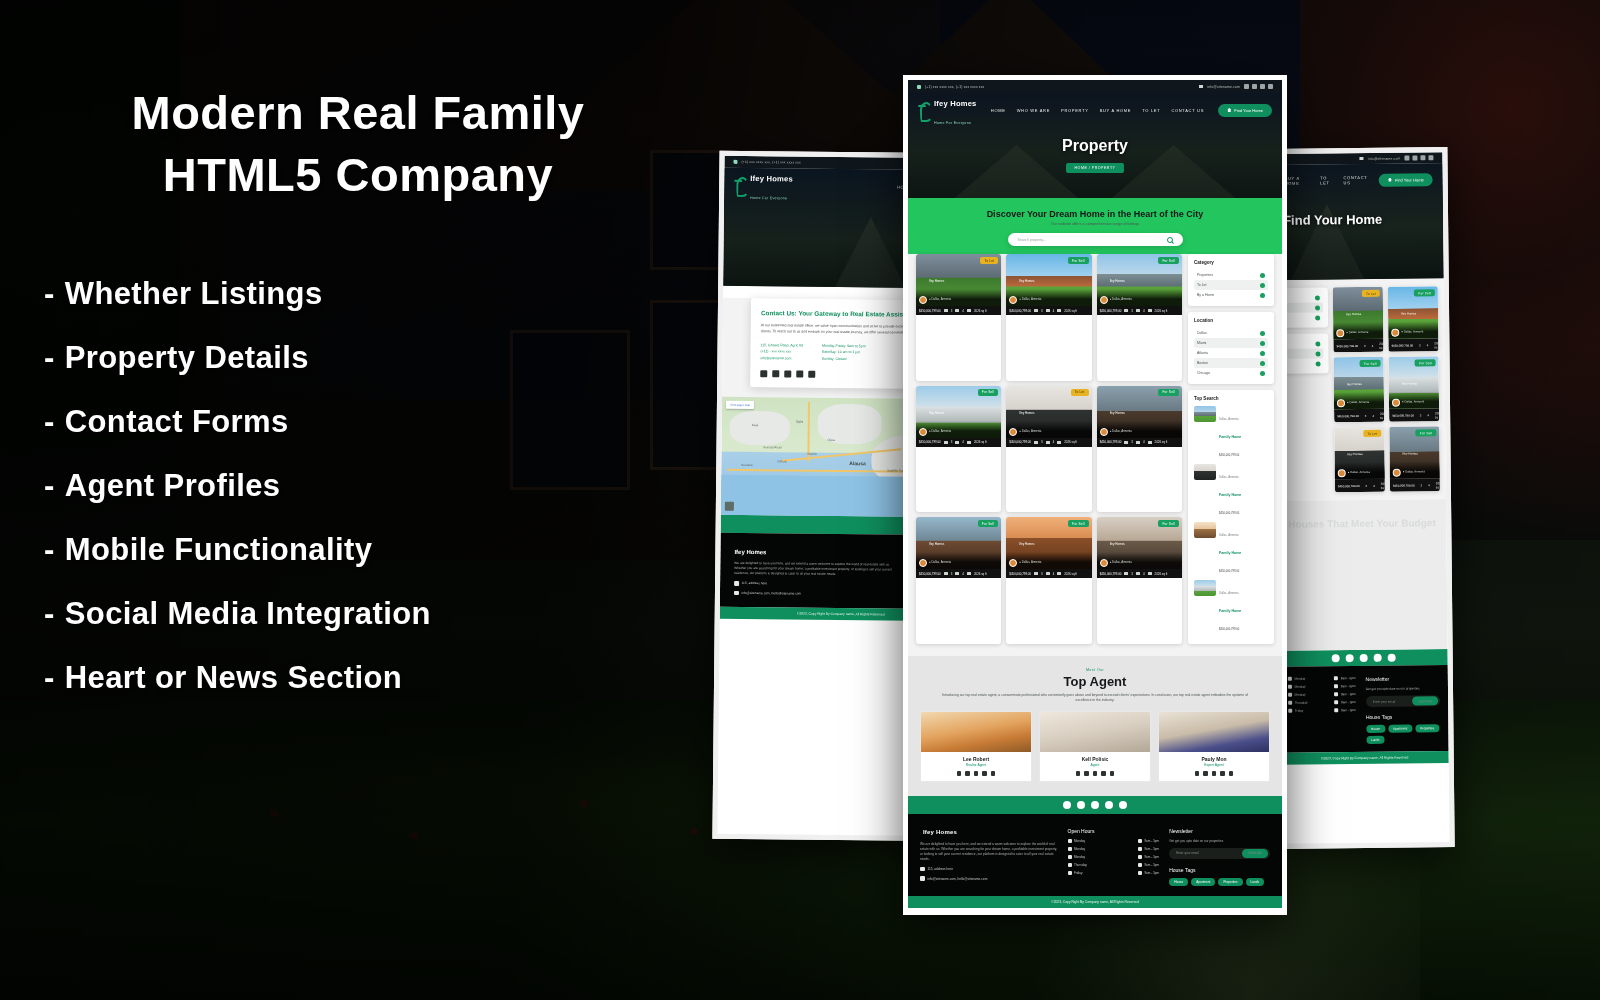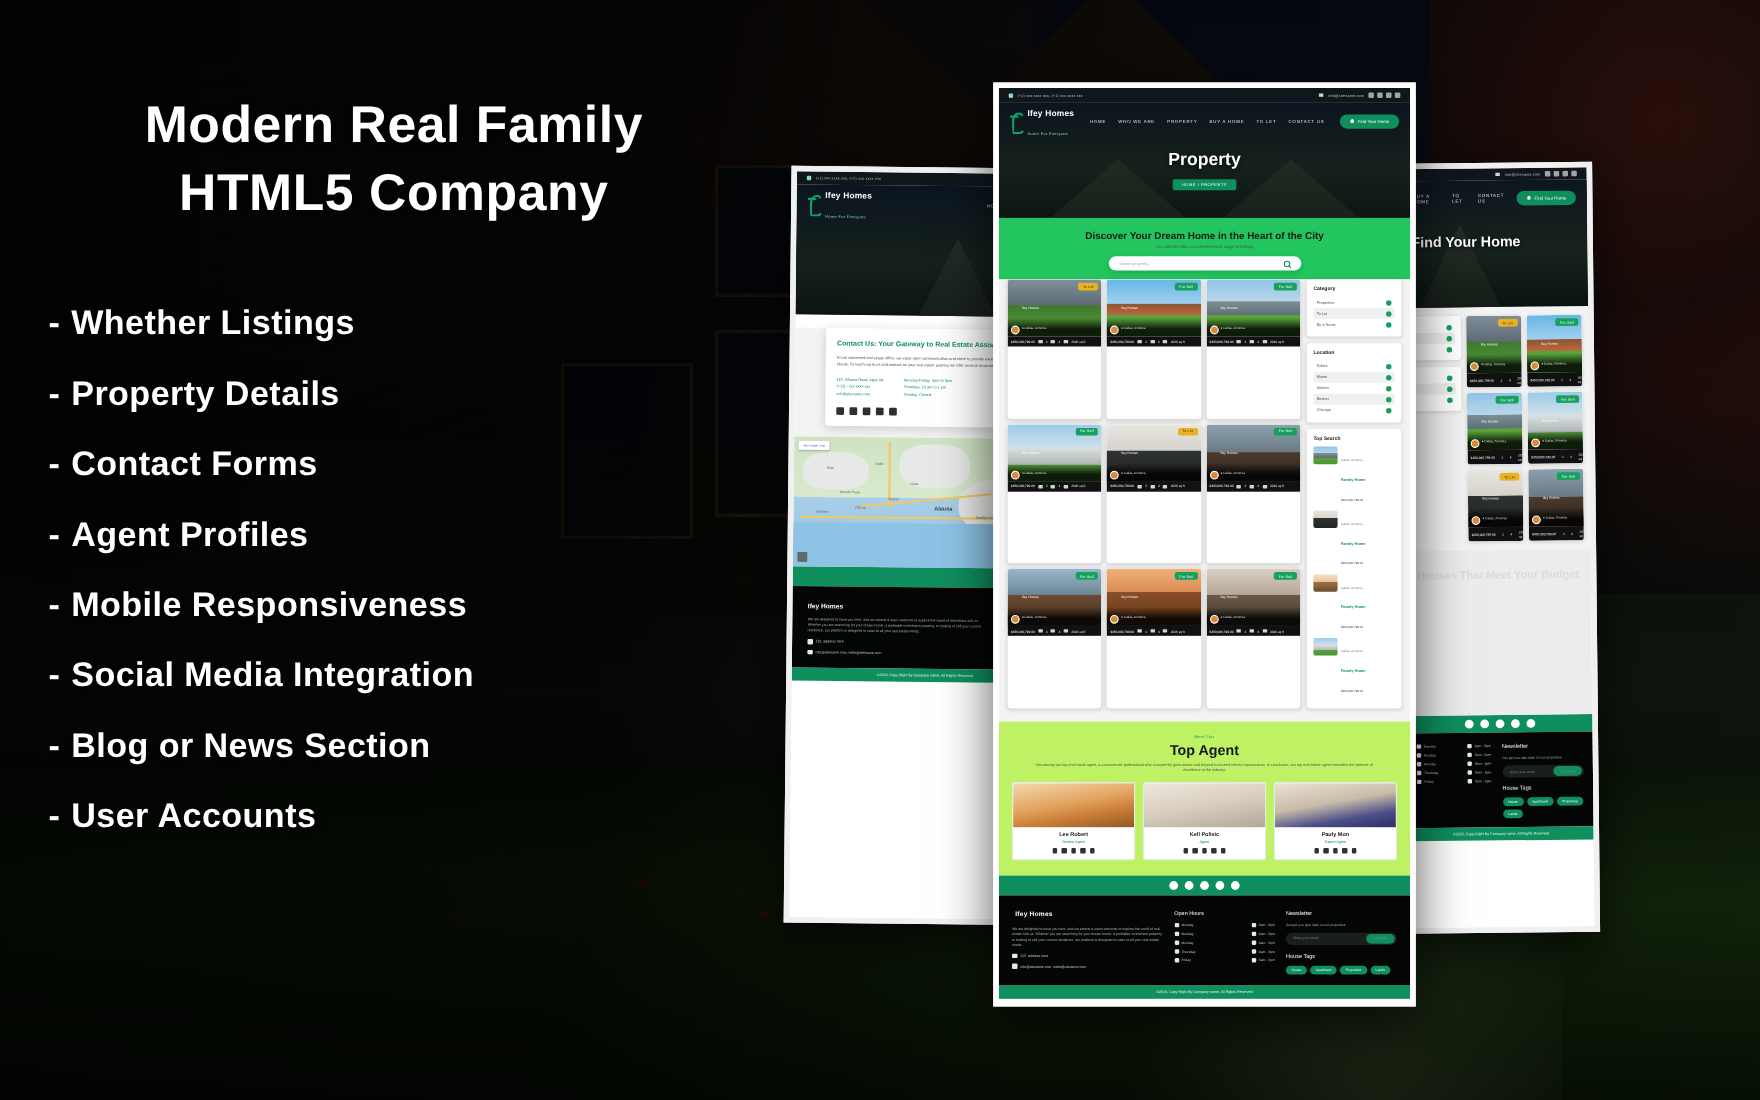--- a/index.html
+++ b/index.html
@@ -186,21 +186,21 @@
   .frow { display:flex; align-items:center; justify-content:space-between;
           font-size:3.5px; color:#4c5552; padding:2.5px 3px; border-radius:2px;}
   .frow.alt { background:#eef1f0; }
   .chk { width:5px; height:5px; border-radius:50%; background:#17a05f; }
   .ts-item { display:flex; gap:3px; margin-bottom:4px; }
   .ts-thumb { width:22px; height:16px; border-radius:2px; background:#6f8a5d; flex:0 0 auto;}
   .ts-loc { font-size:2.8px; color:#7b8481; }
   .ts-name { font-size:3.6px; color:#0f8f5e; font-weight:bold; }
   .ts-price { font-size:2.7px; color:#3b4441; }
 
-  .agents-sec { background:#bef264; padding:12px 12px 14px; }
+  .agents-sec { background:#e5e5e5; padding:12px 12px 14px; }
   .meet { text-align:center; color:#0f8f5e; font-size:3.6px; letter-spacing:.4px;}
   .agents-title { text-align:center; font-size:13px; font-weight:bold; color:#16181a; margin-top:2px;}
   .agents-desc { text-align:center; font-size:3.4px; color:#4c5552; line-height:5.2px; margin:4px 18px 0;}
   .agent-grid { display:grid; grid-template-columns:repeat(3,1fr); gap:7px; margin-top:8px;}
   .acard { background:#fff; border:.5px solid #e6e9e8; border-radius:2px; overflow:hidden; text-align:center;}
   .aimg { height:40px; }
   .aname { font-size:5px; font-weight:bold; color:#16181a; margin-top:4px;}
   .arole { font-size:3.4px; color:#0f8f5e; margin-top:1px;}
   .asoc { display:flex; justify-content:center; gap:4px; padding:4px 0 5px;}
   .asoc i { width:4.5px; height:4.5px; border-radius:1px; background:#2c3330; display:block;}
@@ -296,24 +296,23 @@
 <div id="hero-text">
   <div id="headline">
     <div>Modern Real Family</div>
     <div>HTML5 Company</div>
   </div>
   <div id="feature-list">
       <div class="feature"><span class="dash">-</span><span>Whether Listings</span></div>
       <div class="feature"><span class="dash">-</span><span>Property Details</span></div>
       <div class="feature"><span class="dash">-</span><span>Contact Forms</span></div>
       <div class="feature"><span class="dash">-</span><span>Agent Profiles</span></div>
-      <div class="feature"><span class="dash">-</span><span>Mobile Responsiveness</span></div>
+      <div class="feature"><span class="dash">-</span><span>Mobile Functionality</span></div>
       <div class="feature"><span class="dash">-</span><span>Social Media Integration</span></div>
-      <div class="feature"><span class="dash">-</span><span>Blog or News Section</span></div>
-      <div class="feature"><span class="dash">-</span><span>User Accounts</span></div>
+      <div class="feature"><span class="dash">-</span><span>Heart or News Section</span></div>
     </div>
 </div>
 
 <div class="mock" id="mock-left">
   <div class="mock-inner">
 
     <div class="topbar" style="height:12px">
       <div class="tb-left">
         <span style="width:4px;height:4px;background:#8fd8bb;border-radius:1px;display:block"></span>
         <span class="tiny">(+1) xxx xxxx xxx, (+1) xxx xxxx xxx</span>

